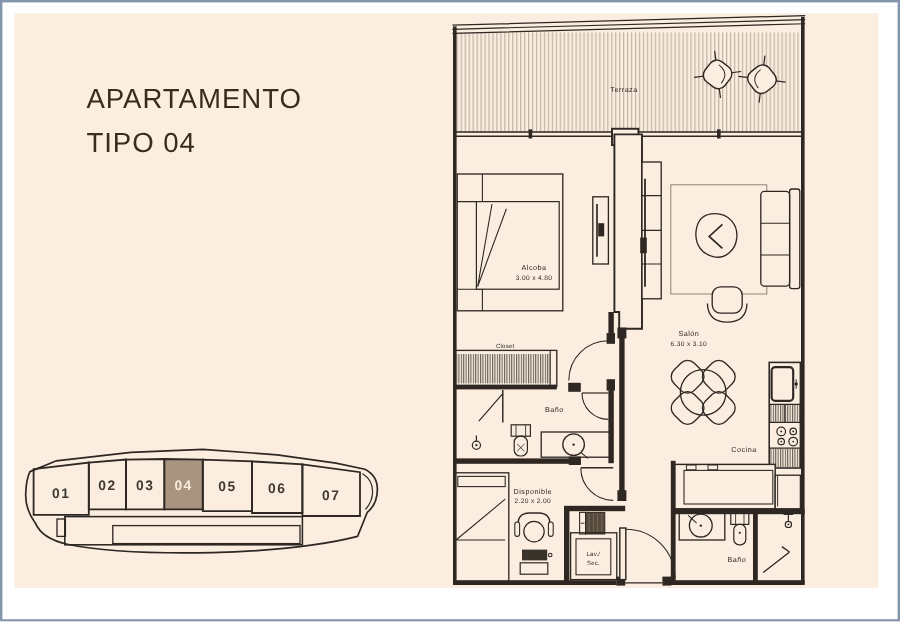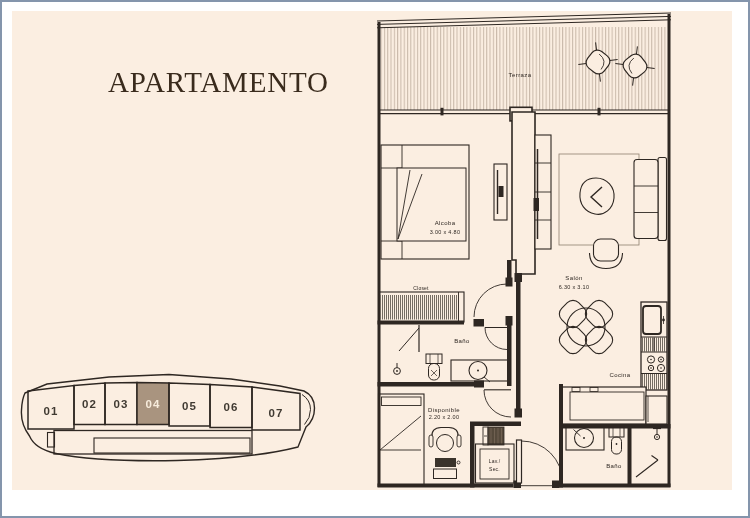--- a/index.html
+++ b/index.html
@@ -1,22 +1,22 @@
 <!DOCTYPE html>
 <html><head>
 <meta charset="utf-8">
 <style>
   html,body{margin:0;padding:0;background:#ffffff;}
   .page{position:relative;width:750px;height:518px;box-sizing:border-box;
         background:#ffffff;border:2px solid #8495AC;overflow:hidden;
         font-family:"Liberation Sans",sans-serif;}
   .panel{position:absolute;left:10px;top:9px;width:720px;height:479px;background:#FBEEE1;}
   .title{position:absolute;left:70px;top:62px;
-         font-family:Liberation Serif, serif;font-size:29px;line-height:37px;
-         letter-spacing:0.8px;color:#3A2B1D;font-weight:500;margin-left:36px;}
+         font-family:Liberation Sans, sans-serif;font-size:23px;line-height:37px;
+         letter-spacing:0.8px;color:#3A2B1D;font-weight:500;}
   svg{position:absolute;display:block;}
   #building-map{left:15px;top:368px;}
   #floor-plan{left:372px;top:8px;}
   text{font-family:"Liberation Sans",sans-serif;fill:#2E2722;}
   .room-label{font-size:6px;letter-spacing:0.4px;text-anchor:middle;}
   .dim-label{font-size:5.5px;letter-spacing:0.3px;text-anchor:middle;}
   .tiny-label{font-size:5px;letter-spacing:0.2px;text-anchor:middle;}
   .unit-label{font-size:11.5px;font-weight:bold;letter-spacing:1.2px;text-anchor:middle;fill:#403A32;}
   .unit-label-active{fill:#F7ECDC;}
   .ln{stroke:#2E2722;fill:none;}
@@ -25,20 +25,21 @@
   .boxf{stroke:#2E2722;fill:#FBEEE1;}
 </style>
 </head>
 <body>
 
 <div class="page">
   <div class="panel"></div>
 
   <div class="title">
     <div>APARTAMENTO</div>
+    <div>TIPO 04</div>
   </div>
 
   <svg id="building-map" width="300" height="112" viewBox="0 0 300 112">
     <path class="ln" stroke-width="1.4" d="M 8,23 L 30,14 L 92,7 L 152,4.5 L 214,9 L 263,16 L 287,21
          Q 297.5,26 297.5,38 Q 297.5,50 289,57 L 281,77
          Q 236,88.5 160,90.5 Q 80,92 39,83.5 Q 18,79 12.5,66
          Q 3.5,54 4.5,40 Q 5,29 8,23 Z"></path>
     <path class="ln" stroke-width="1" d="M 285,24.5 Q 293.5,30 293.5,39.5 Q 293.5,48 287.5,54.5"></path>
 
     <polygon class="ln" stroke-width="1.5" points="11,21 57,15.5 57,59 11,59"></polygon>

